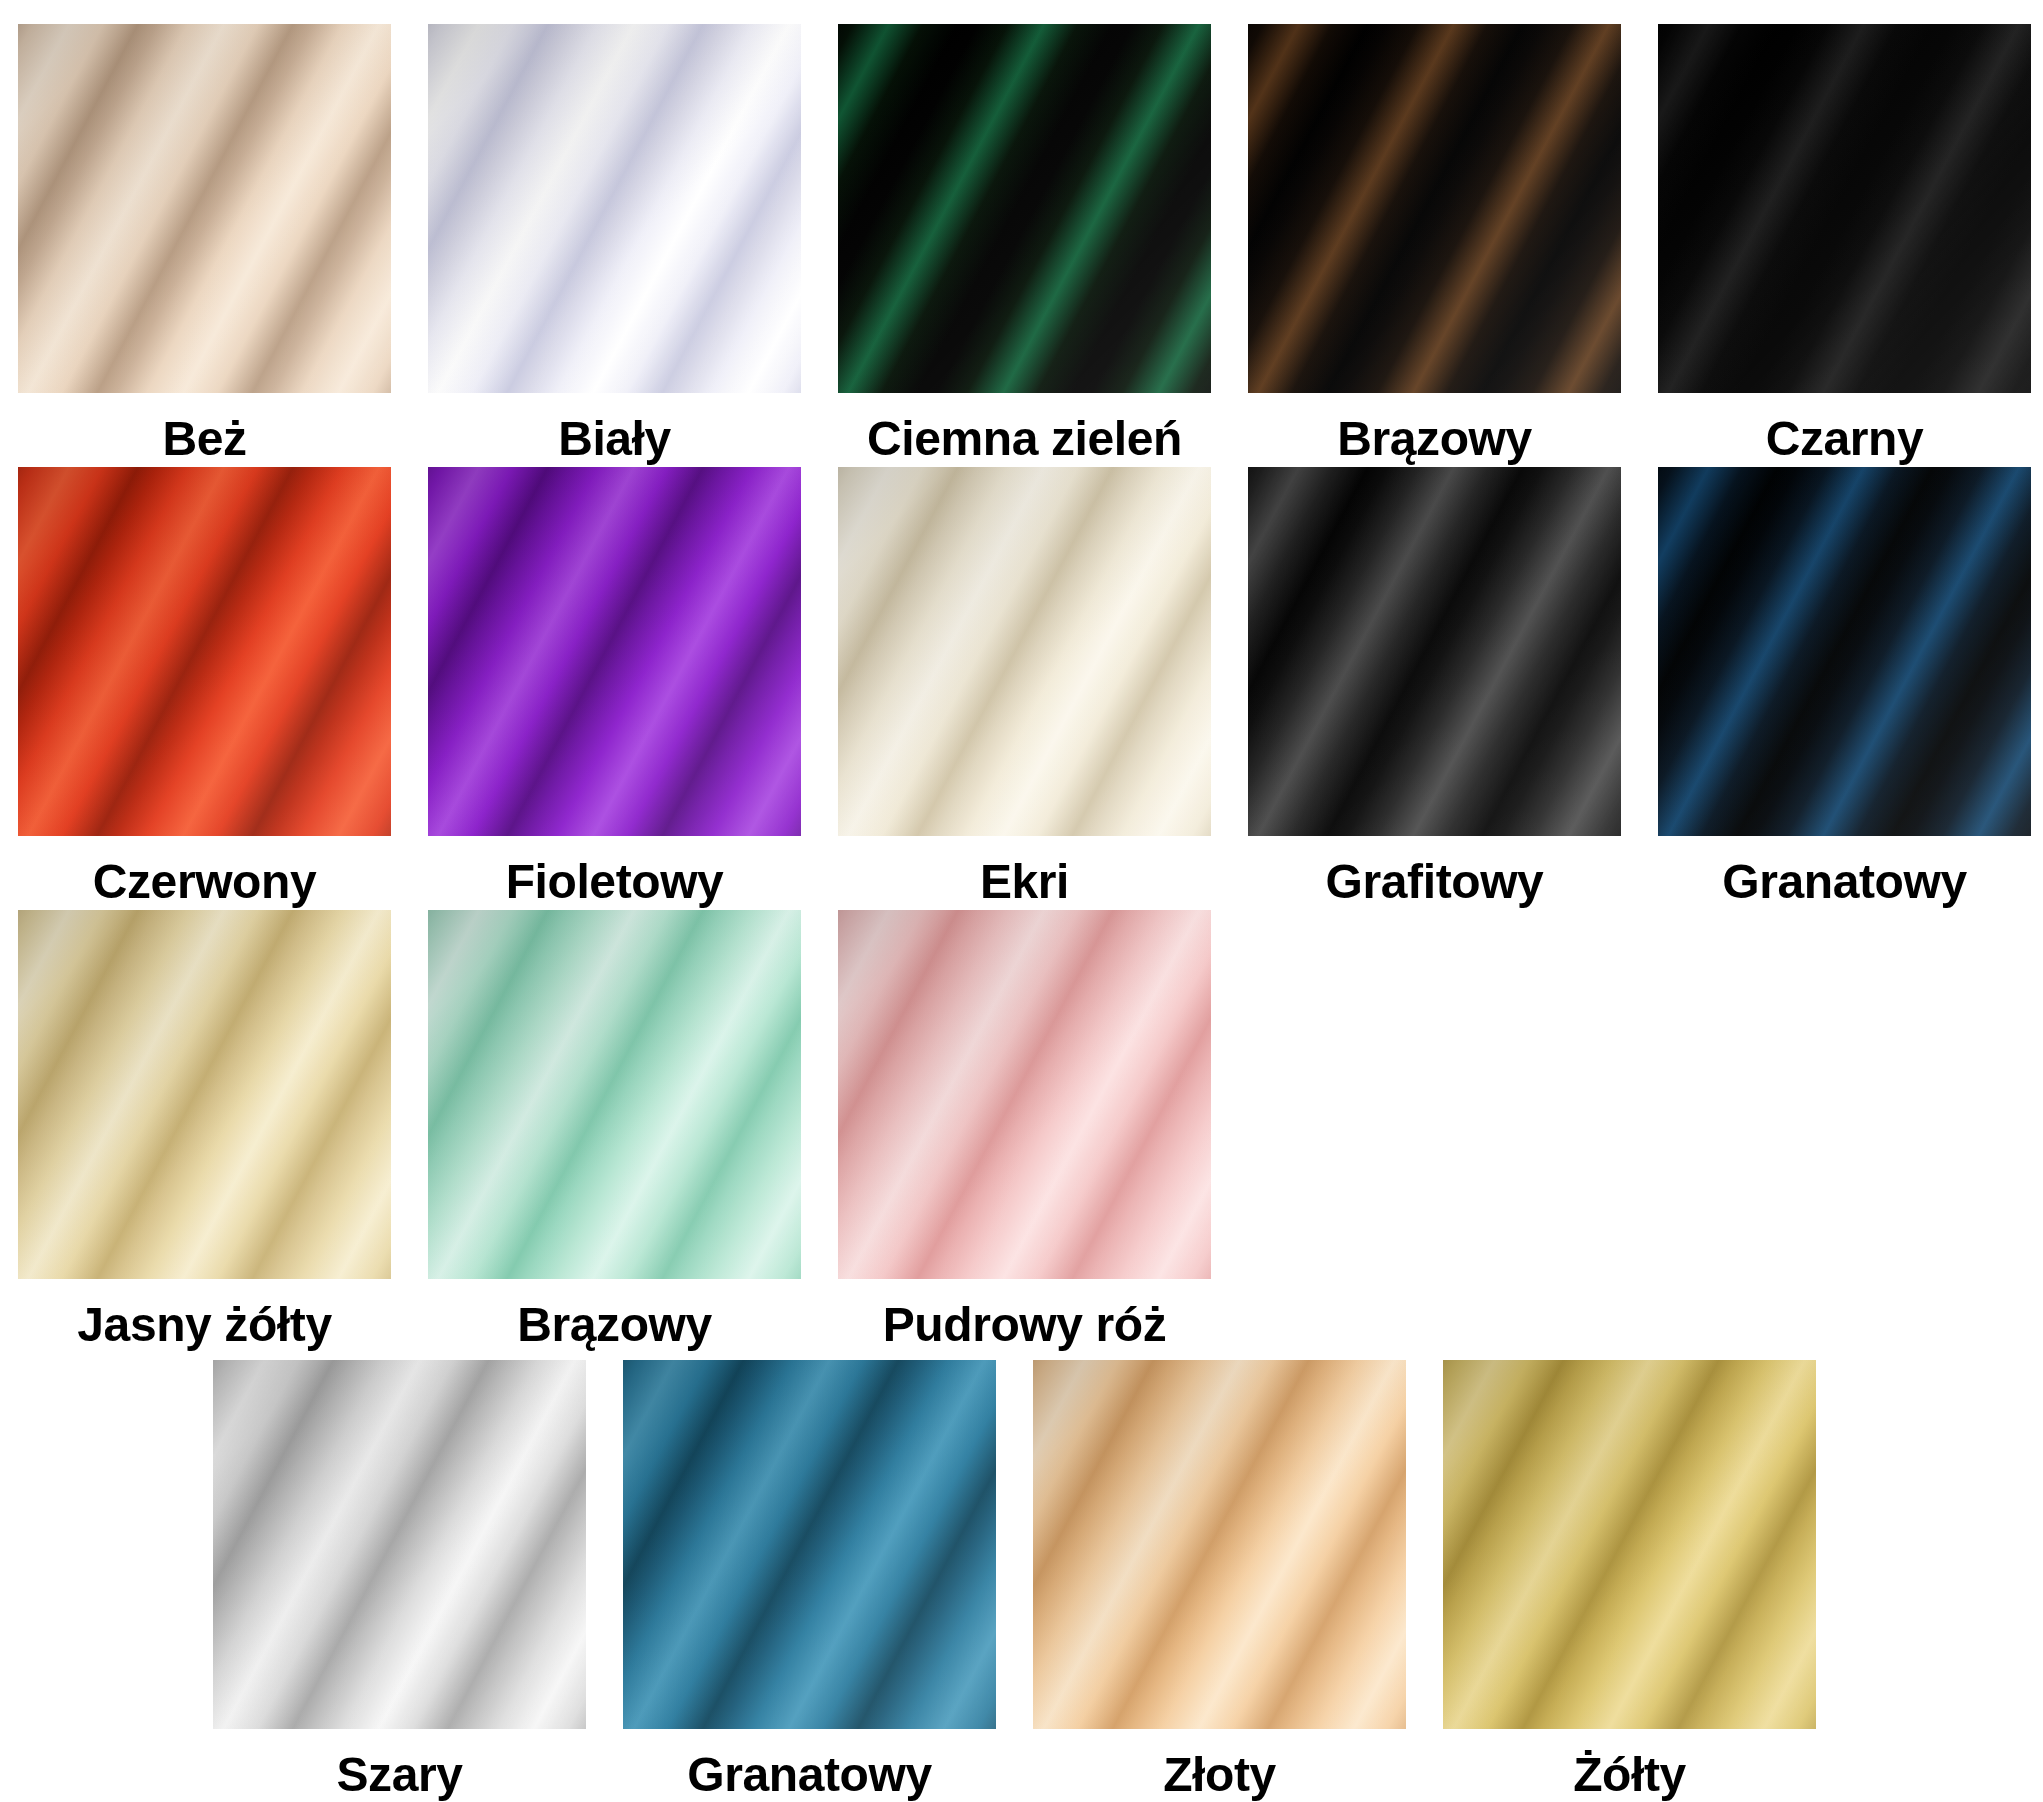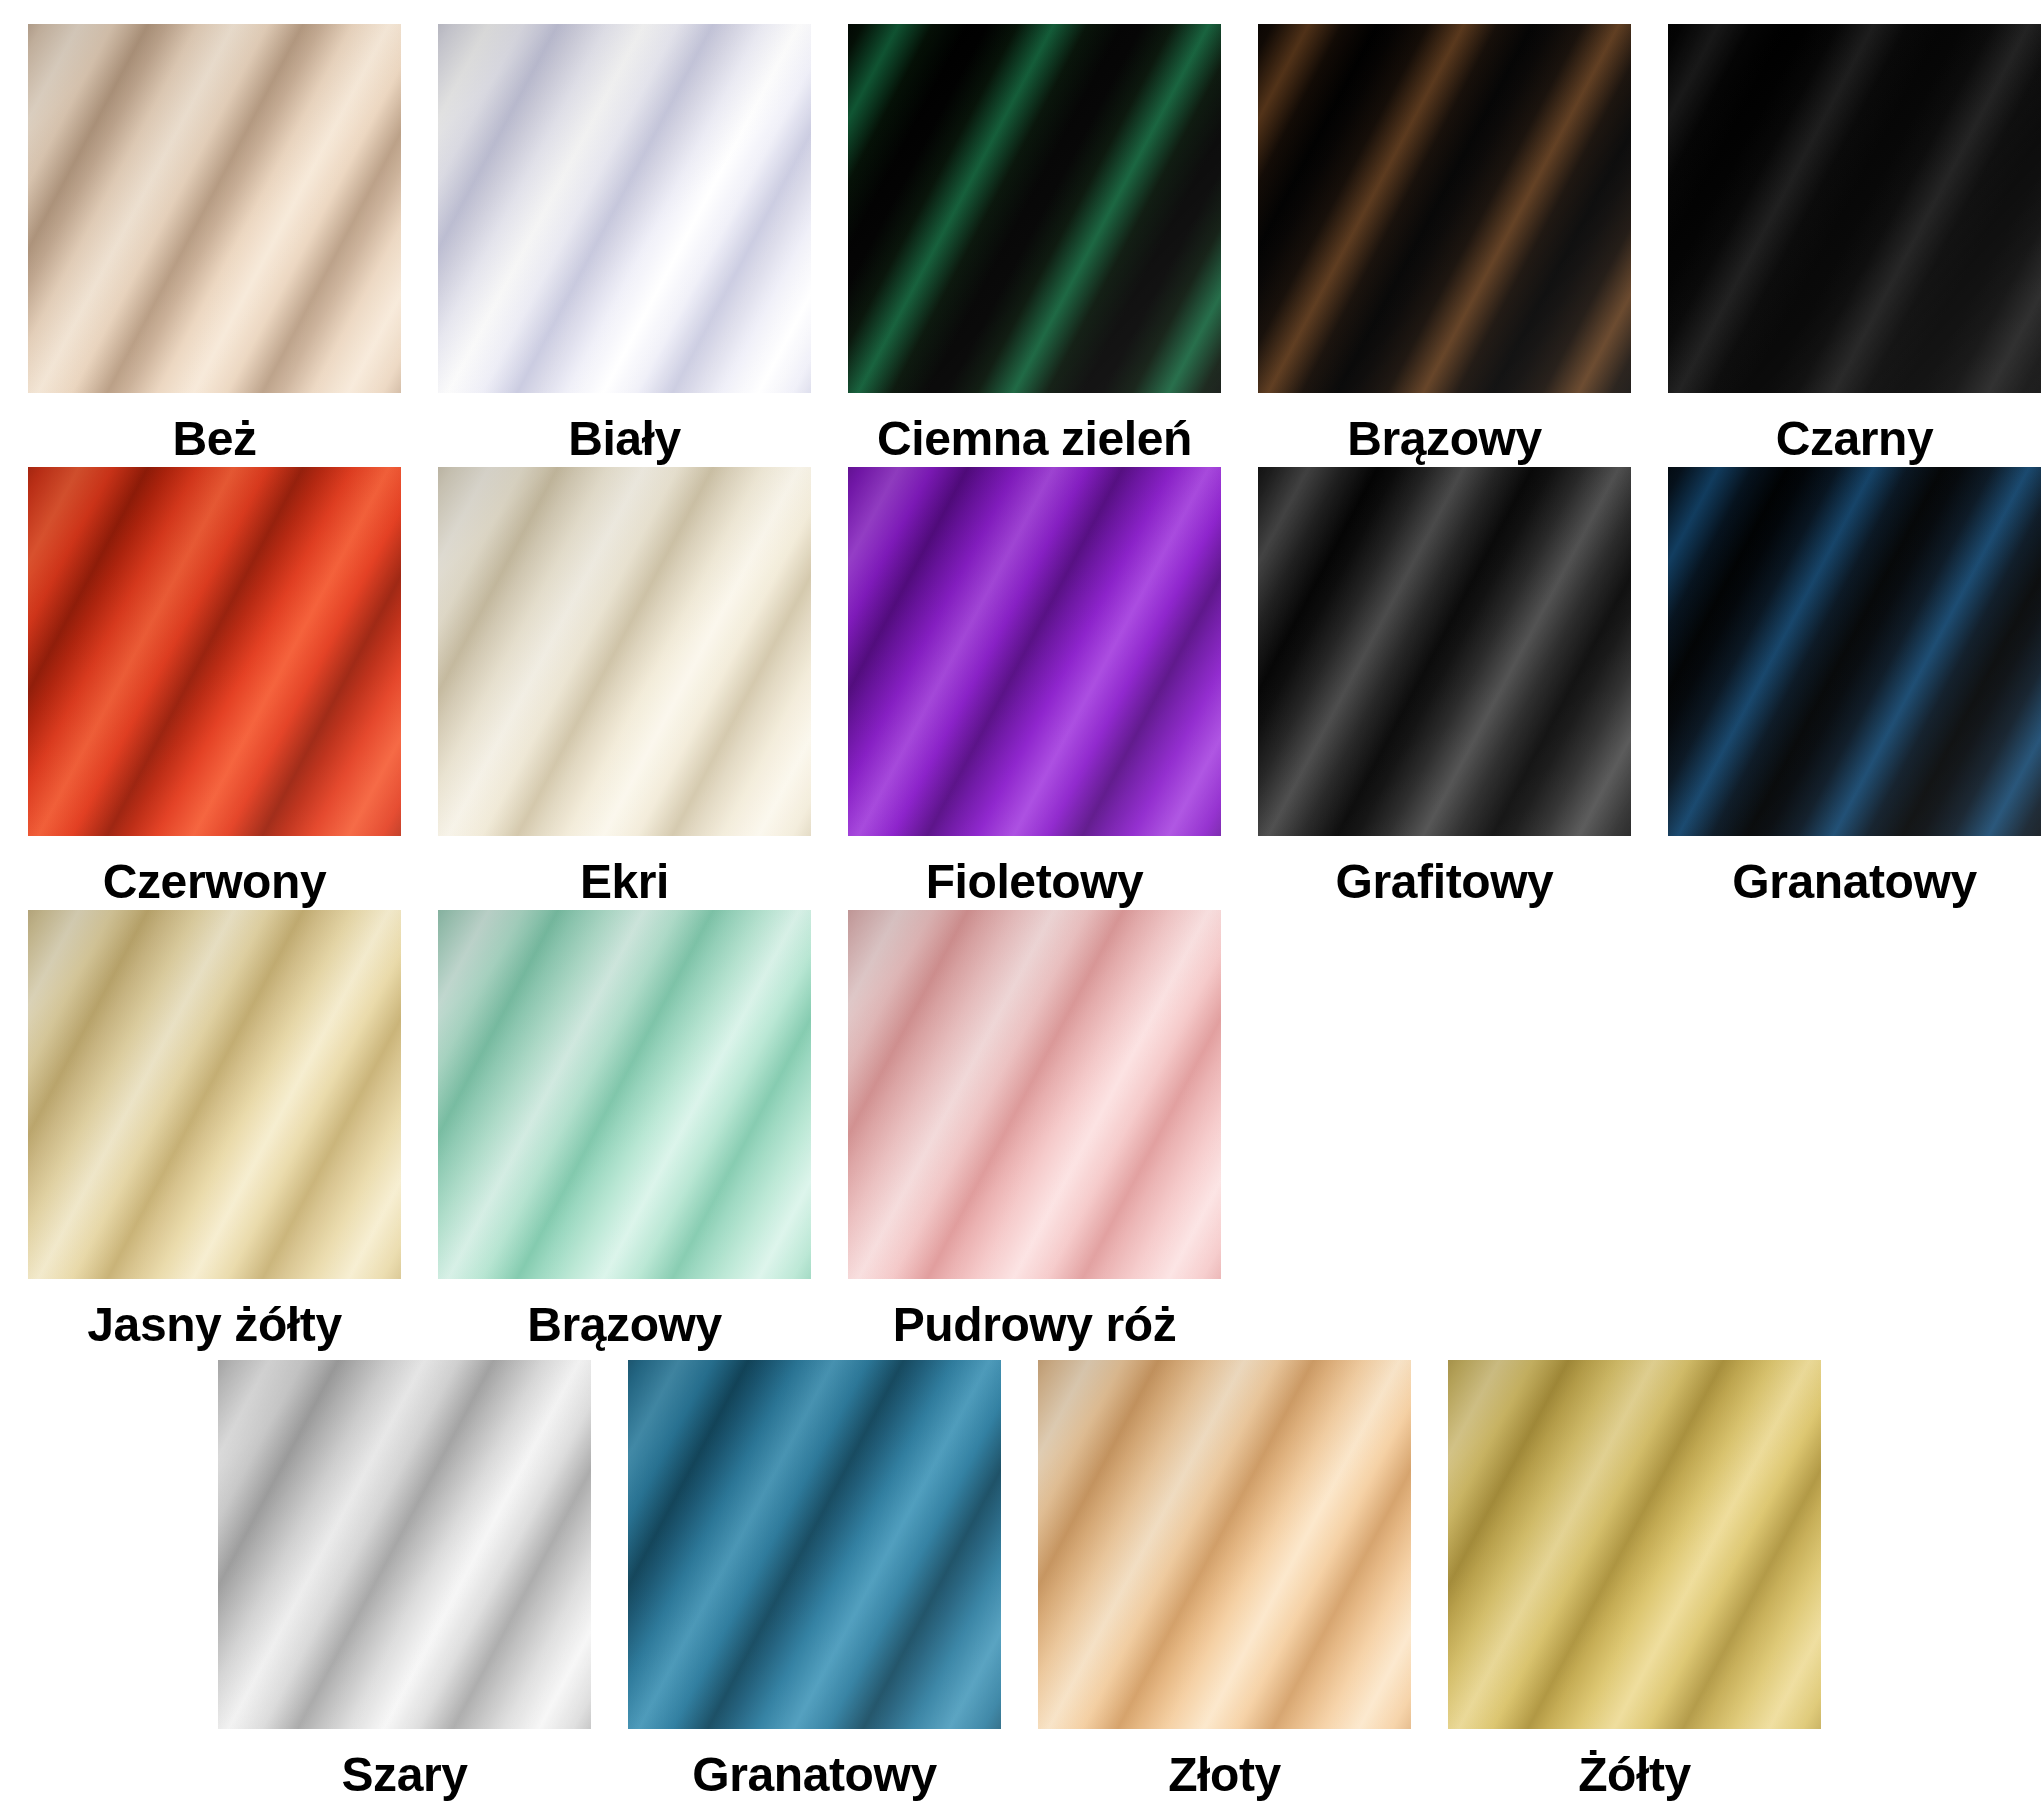--- a/index.html
+++ b/index.html
@@ -12,21 +12,21 @@
     width: 2043px;
     height: 1803px;
     font-family: "Liberation Sans", sans-serif;
     overflow: hidden;
   }
 
   .palette {
     width: 2043px;
     height: 1803px;
     box-sizing: border-box;
-    padding: 24px 32px 0 28px;
+    padding: 24px 32px 0 18px;
     display: flex;
     flex-direction: column;
   }
 
   .swatch-row {
     display: flex;
     flex-direction: row;
     justify-content: flex-start;
     gap: 37px;
     height: 445px;
@@ -127,36 +127,36 @@
       <div class="swatch-cell">
         <div class="swatch-image">
           <div class="base" style="background: rgb(227, 57, 27);"></div>
           <div class="folds" style="background: repeating-linear-gradient(118deg, rgb(185, 36, 12) 0px, rgb(227, 57, 27) 27px, rgb(245, 92, 52) 59px, rgb(227, 57, 27) 89px, rgb(154, 29, 8) 120px, rgb(185, 36, 12) 137px);"></div>
           <div class="sheen" style="background: linear-gradient(135deg, rgba(0, 0, 0, 0.42) 0%, rgba(0, 0, 0, 0.1) 28%, rgba(255, 255, 255, 0.04) 55%, rgba(255, 255, 255, 0.16) 100%);"></div>
         </div>
         <div class="swatch-label">Czerwony</div>
       </div>
       <div class="swatch-cell">
         <div class="swatch-image">
+          <div class="base" style="background: rgb(138, 28, 203);"></div>
+          <div class="folds" style="background: repeating-linear-gradient(118deg, rgb(107, 17, 163) 0px, rgb(138, 28, 203) 27px, rgb(168, 70, 224) 59px, rgb(138, 28, 203) 89px, rgb(86, 11, 133) 120px, rgb(107, 17, 163) 137px);"></div>
+          <div class="sheen" style="background: linear-gradient(135deg, rgba(0, 0, 0, 0.42) 0%, rgba(0, 0, 0, 0.1) 28%, rgba(255, 255, 255, 0.04) 55%, rgba(255, 255, 255, 0.16) 100%);"></div>
+        </div>
+        <div class="swatch-label">Fioletowy</div>
+      </div>
+      <div class="swatch-cell">
+        <div class="swatch-image">
           <div class="base" style="background: rgb(242, 235, 216);"></div>
           <div class="folds" style="background: repeating-linear-gradient(118deg, rgb(224, 214, 190) 0px, rgb(242, 235, 216) 27px, rgb(251, 247, 236) 59px, rgb(242, 235, 216) 89px, rgb(210, 198, 169) 120px, rgb(224, 214, 190) 137px);"></div>
           <div class="sheen" style="background: linear-gradient(135deg, rgba(0, 0, 0, 0.42) 0%, rgba(0, 0, 0, 0.1) 28%, rgba(255, 255, 255, 0.04) 55%, rgba(255, 255, 255, 0.16) 100%);"></div>
         </div>
         <div class="swatch-label">Ekri</div>
       </div>
       <div class="swatch-cell">
         <div class="swatch-image">
-          <div class="base" style="background: rgb(138, 28, 203);"></div>
-          <div class="folds" style="background: repeating-linear-gradient(118deg, rgb(107, 17, 163) 0px, rgb(138, 28, 203) 27px, rgb(168, 70, 224) 59px, rgb(138, 28, 203) 89px, rgb(86, 11, 133) 120px, rgb(107, 17, 163) 137px);"></div>
-          <div class="sheen" style="background: linear-gradient(135deg, rgba(0, 0, 0, 0.42) 0%, rgba(0, 0, 0, 0.1) 28%, rgba(255, 255, 255, 0.04) 55%, rgba(255, 255, 255, 0.16) 100%);"></div>
-        </div>
-        <div class="swatch-label">Fioletowy</div>
-      </div>
-      <div class="swatch-cell">
-        <div class="swatch-image">
           <div class="base" style="background: rgb(35, 35, 35);"></div>
           <div class="folds" style="background: repeating-linear-gradient(118deg, rgb(11, 11, 11) 0px, rgb(35, 35, 35) 27px, rgb(76, 76, 76) 59px, rgb(35, 35, 35) 89px, rgb(4, 4, 4) 120px, rgb(11, 11, 11) 137px);"></div>
           <div class="sheen" style="background: linear-gradient(135deg, rgba(0, 0, 0, 0.42) 0%, rgba(0, 0, 0, 0.1) 28%, rgba(255, 255, 255, 0.04) 55%, rgba(255, 255, 255, 0.16) 100%);"></div>
         </div>
         <div class="swatch-label">Grafitowy</div>
       </div>
       <div class="swatch-cell">
         <div class="swatch-image">
           <div class="base" style="background: rgb(7, 21, 34);"></div>
           <div class="folds" style="background: repeating-linear-gradient(118deg, rgb(1, 5, 9) 0px, rgb(7, 21, 34) 27px, rgb(20, 70, 110) 59px, rgb(7, 21, 34) 89px, rgb(0, 2, 3) 120px, rgb(1, 5, 9) 137px);"></div>

